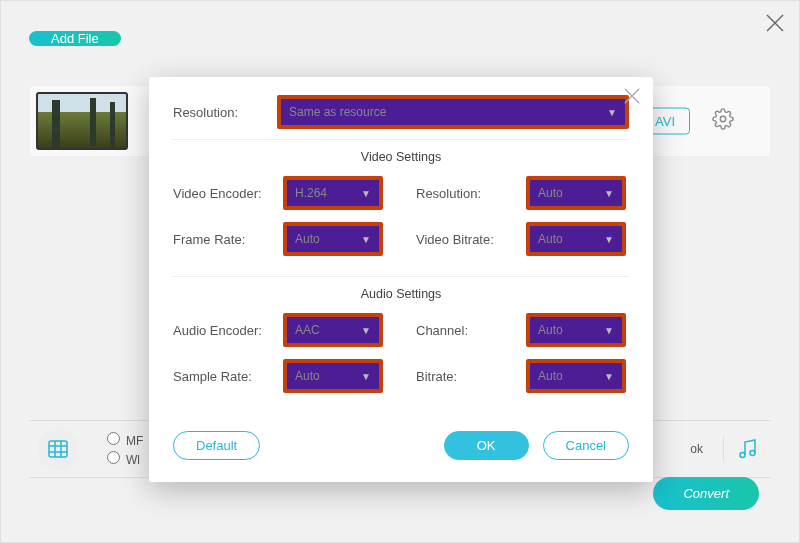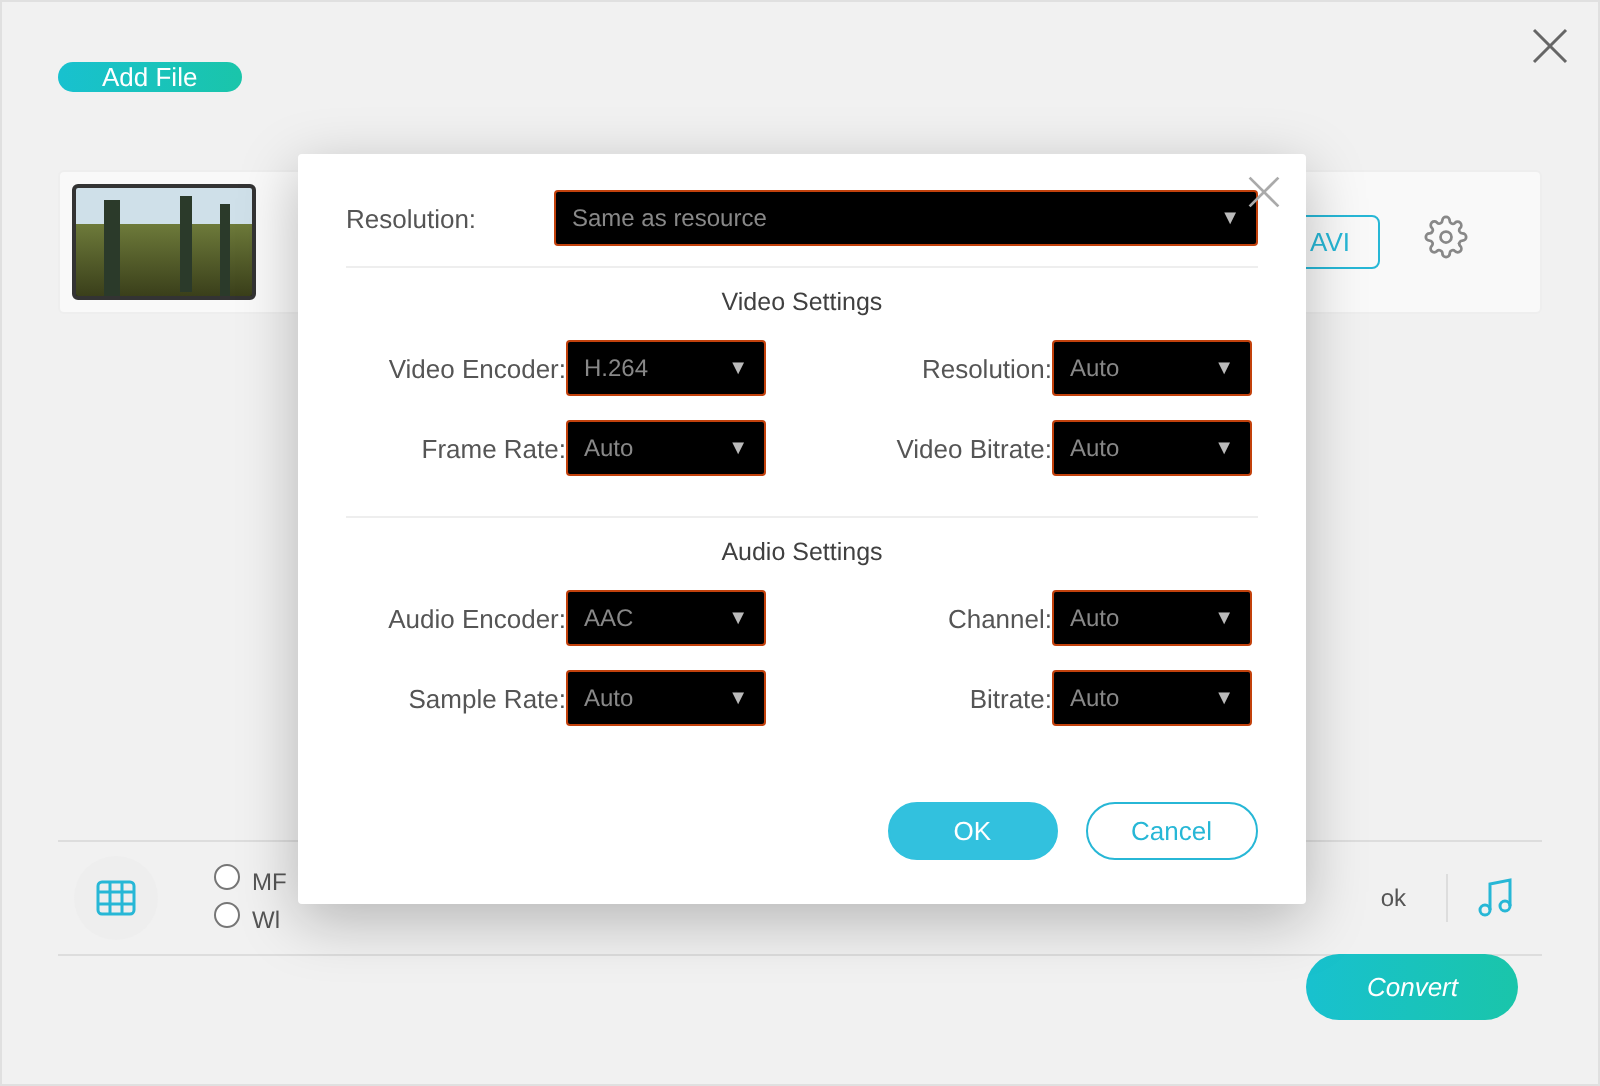--- a/index.html
+++ b/index.html
@@ -41,25 +41,25 @@
   .convert { position:absolute; right:40px; bottom:32px; background: linear-gradient(90deg,#18c1cf,#1ac5aa); color:#fff; font-size:13px; font-style:italic; padding:9px 30px; border-radius:18px; cursor:pointer; }
   
   
   
   
   .modal { position:absolute; top:76px; left:148px; width:504px; background:#fff; box-shadow:0 8px 30px rgba(0,0,0,0.25); border-radius:2px; padding:18px 24px 22px; }
   .modal-close { position:absolute; top:8px; right:12px; font-size:22px; color:#aaa; cursor:pointer; }
   .m-row { display:flex; align-items:center; margin-bottom:10px; }
   .m-label { font-size:13px; color:#555; width:104px; }
   .m-select-lg { flex:1; }
-  .sel { border:1px solid #c2410c; background:#000000; font-size:12px; color:#888; padding:6px 8px; border-radius:2px; display:flex; align-items:center; justify-content:space-between; cursor:pointer; }
+  .sel { border:4px solid #c2410c; background:#4c1d95; font-size:12px; color:#888; padding:6px 8px; border-radius:2px; display:flex; align-items:center; justify-content:space-between; cursor:pointer; }
   .sel .arrow { font-size:10px; color:#bbb; margin-left:8px; }
   .section-h { text-align:center; font-size:12.5px; color:#404040; border-top:1px solid #eee; padding-top:10px; margin:8px 0 12px; }
   .grid2 { display:grid; grid-template-columns: 1fr 1fr; column-gap:30px; }
-  .g-row { display:flex; align-items:center; margin-bottom:12px;text-align:right; }
+  .g-row { display:flex; align-items:center; margin-bottom:12px; }
   .g-label { font-size:13px; color:#555; width:110px; }
   .g-sel { flex:1; max-width:100px; }
   .m-footer { display:flex; align-items:center; margin-top:26px; gap:14px; }
   .btn-outline { border:1px solid #27b7d6; color:#27b7d6; background:#fff; border-radius:18px; padding:6px 22px; font-size:13px; cursor:pointer; }
   .btn-fill { background:#32c1de; color:#fff; border-radius:18px; padding:6px 32px; font-size:13px; cursor:pointer; border:1px solid #32c1de; }
   .m-footer .spacer { flex:1; }
 </style>
 </head>
 <body>
 
@@ -191,17 +191,18 @@
     <div class="g-row">
       <div class="g-label">Bitrate:</div>
       <div class="g-sel sel">
           <span>Auto</span>
           <span class="arrow">▼</span>
         </div>
     </div>
   </div>
 
   <div class="m-footer">
+    <div class="btn-outline">Default</div>
     <div class="spacer"></div>
     <div class="btn-fill">OK</div>
     <div class="btn-outline">Cancel</div>
   </div>
 </div>
 
 </body></html>

